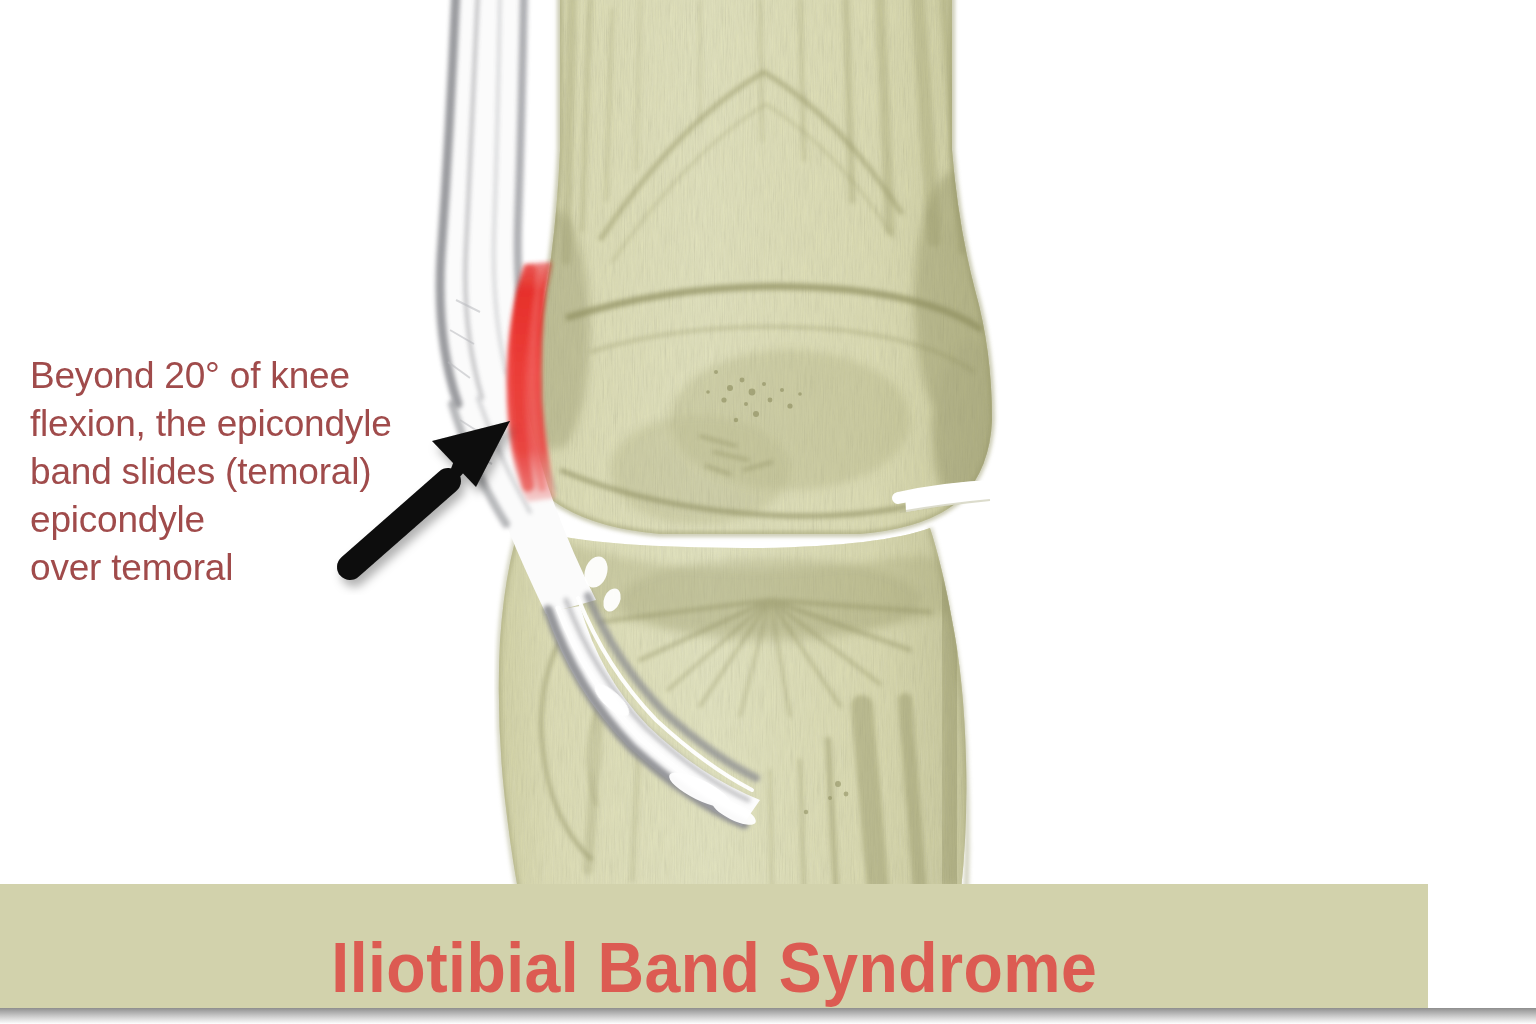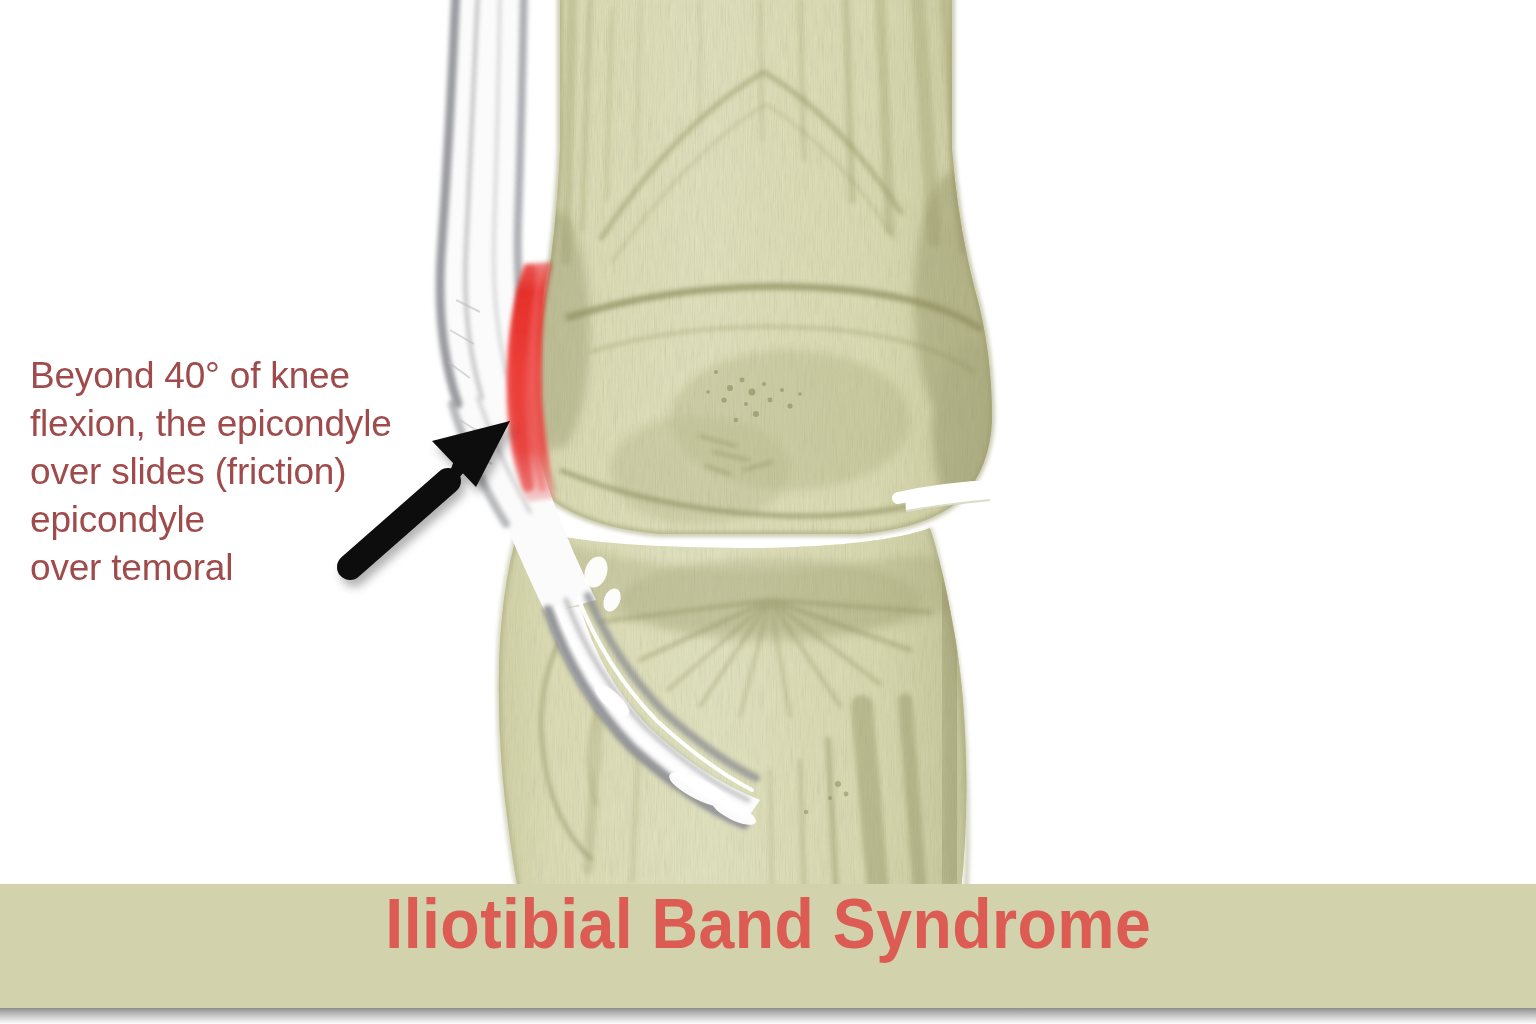--- a/index.html
+++ b/index.html
@@ -20,23 +20,23 @@
 
   
   #illustration{position:absolute;left:0;top:0;width:1536px;height:890px;overflow:hidden;}
   #illoSvg{position:absolute;left:0;top:0;}
 
   
   #arrow{position:absolute;left:320px;top:395px;width:230px;height:200px;}
 
   
   #banner{
-    position:absolute;left:0;top:884px;width:1536px;height:124px;
+    position:absolute;left:0;top:884px;width:1428px;height:124px;
     background:#d2d2ac;
-    display:flex;align-items:flex-start;
+    display:flex;align-items:flex-end;
   }
   #banner-shadow{
     position:absolute;left:0;top:1008px;width:1536px;height:16px;
     background:linear-gradient(to bottom,#8e8e8e 0%,#a9a9a9 22%,#cfcfcf 55%,#f2f2f2 88%,#ffffff 100%);
   }
   #banner-title{
     margin:0 auto;
     font-family:"Liberation Sans Narrow","Liberation Sans",sans-serif;
     font-weight:bold;
     font-size:70px;
@@ -326,23 +326,23 @@
       </defs>
       <g filter="url(#arrShadow)">
         <path d="M30,172 L128,86" stroke="#0a0a0a" stroke-width="26" stroke-linecap="round" fill="none"></path>
         <path d="M190,26 L112,46 L156,92 Z" fill="#0a0a0a"></path>
         <path d="M190,26 L120,104 L136,60 Z" fill="#0a0a0a"></path>
       </g>
     </svg>
   </div>
 
   <div id="annotation">
-    <span class="ln">Beyond 40° of knee</span>
+    <span class="ln">Beyond 20° of knee</span>
     <span class="ln">flexion, the epicondyle</span>
-    <span class="ln">over slides (friction)</span>
+    <span class="ln">band slides (temoral)</span>
     <span class="ln">epicondyle</span>
     <span class="ln">over temoral</span>
   </div>
 
   <div id="banner">
     <div id="banner-title">Iliotibial Band Syndrome</div>
   </div>
   <div id="banner-shadow"></div>
 
 </div>

